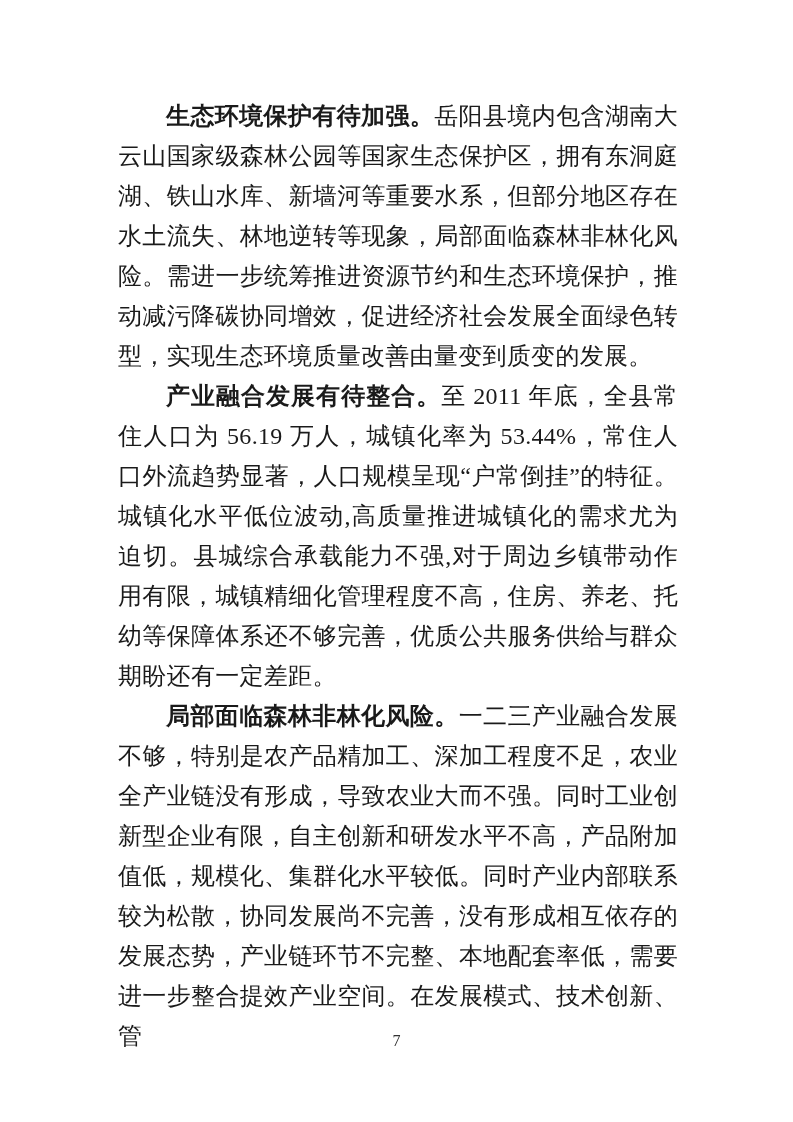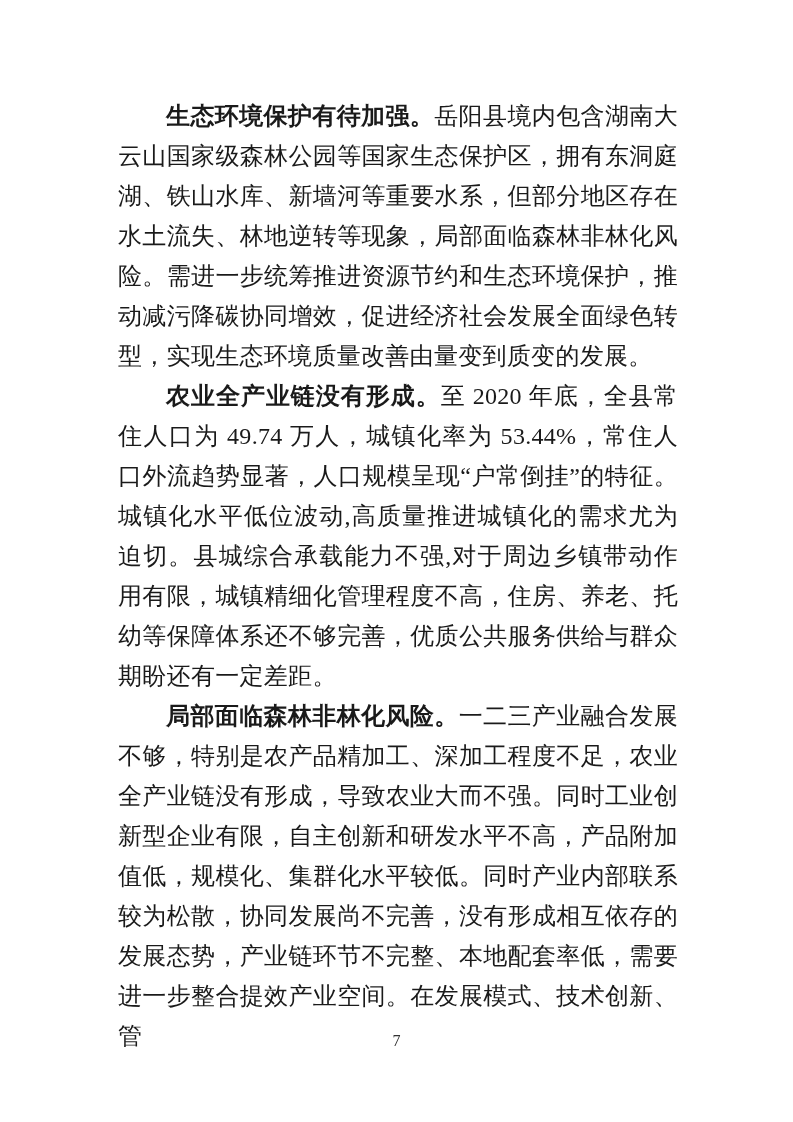--- a/index.html
+++ b/index.html
@@ -51,20 +51,20 @@
     color: #333333;
     font-family: "Liberation Serif", "DejaVu Serif", serif;
   }
 </style>
 </head>
 <body>
 
 <div class="page">
   <div class="text-block">
     <p><span class="para-lead">生态环境保护有待加强。</span><span class="para-body">岳阳县境内包含湖南大云山国家级森林公园等国家生态保护区，拥有东洞庭湖、铁山水库、新墙河等重要水系，但部分地区存在水土流失、林地逆转等现象，局部面临森林非林化风险。需进一步统筹推进资源节约和生态环境保护，推动减污降碳协同增效，促进经济社会发展全面绿色转型，实现生态环境质量改善由量变到质变的发展。</span></p>
-    <p><span class="para-lead">农业全产业链没有形成。</span><span class="para-body">至 2020 年底，全县常住人口为 49.74 万人，城镇化率为 53.44%，常住人口外流趋势显著，人口规模呈现“户常倒挂”的特征。城镇化水平低位波动,高质量推进城镇化的需求尤为迫切。县城综合承载能力不强,对于周边乡镇带动作用有限，城镇精细化管理程度不高，住房、养老、托幼等保障体系还不够完善，优质公共服务供给与群众期盼还有一定差距。</span></p>
+    <p><span class="para-lead">产业融合发展有待整合。</span><span class="para-body">至 2011 年底，全县常住人口为 56.19 万人，城镇化率为 53.44%，常住人口外流趋势显著，人口规模呈现“户常倒挂”的特征。城镇化水平低位波动,高质量推进城镇化的需求尤为迫切。县城综合承载能力不强,对于周边乡镇带动作用有限，城镇精细化管理程度不高，住房、养老、托幼等保障体系还不够完善，优质公共服务供给与群众期盼还有一定差距。</span></p>
     <p><span class="para-lead">局部面临森林非林化风险。</span><span class="para-body">一二三产业融合发展不够，特别是农产品精加工、深加工程度不足，农业全产业链没有形成，导致农业大而不强。同时工业创新型企业有限，自主创新和研发水平不高，产品附加值低，规模化、集群化水平较低。同时产业内部联系较为松散，协同发展尚不完善，没有形成相互依存的发展态势，产业链环节不完整、本地配套率低，需要进一步整合提效产业空间。在发展模式、技术创新、管</span></p>
   </div>
 
   <div class="page-footer">
     <span class="page-number">7</span>
   </div>
 </div>
 
 </body></html>

